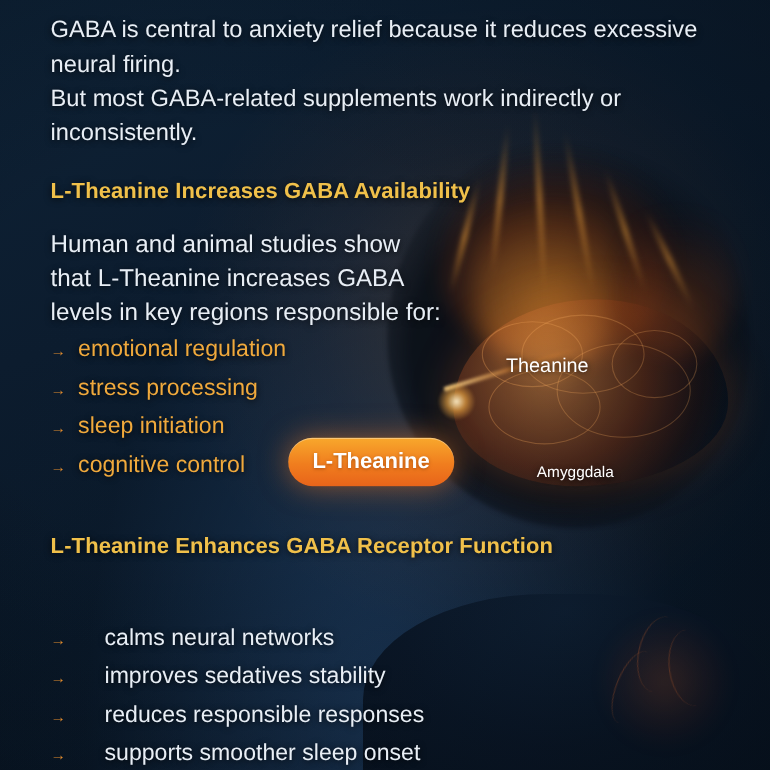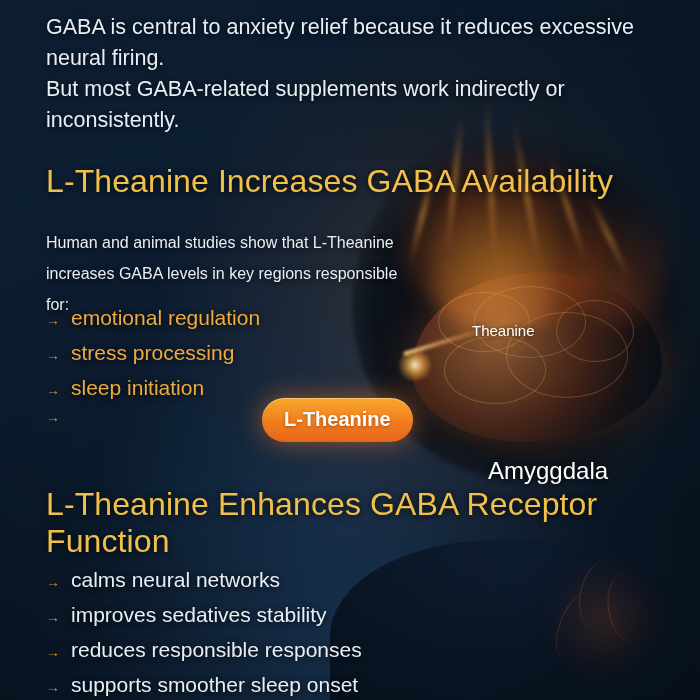--- a/index.html
+++ b/index.html
@@ -142,55 +142,54 @@
     width: 600px;
     color: #e8eef5;
     font-size: 21.5px;
     line-height: 31px;
     text-shadow: 0 1px 6px rgba(0,0,0,0.75);
   }
   .h2 {
     position: absolute;
     left: 46px;
     color: #f0c04a;
-    font-size: 32px;
-    font-weight: normal;
+    font-size: 20px;
+    font-weight: bold;
     letter-spacing: 0.1px;
     text-shadow: 0 1px 7px rgba(0,0,0,0.8);
   }
   .h2-1 { top: 163px; }
   .h2-2 { top: 486px; }
   .para {
     position: absolute;
     left: 46px;
     color: #e8eef5;
-    font-size: 16px;
+    font-size: 22px;
     line-height: 31px;
     text-shadow: 0 1px 6px rgba(0,0,0,0.75);
-    margin-top: 21px;
   }
   .para-1 { top: 206px; width: 360px; }
   .para-2 { top: 501px; width: 625px; }
   .bullets {
     position: absolute;
     left: 46px;
     list-style: none;
     margin: 0;
     padding: 0;
   }
   .bullets-1 { top: 305px; }
   .bullets-2 { top: 567px; }
   .bullets li {
     display: flex;
     align-items: baseline;
     gap: 11px;
     margin-bottom: 9px;
   }
   .bullets-1 li .blabel { color: #f0a93c; text-align: right; }
-  .bullets-2 li .blabel { color: #e8eef5; }
+  .bullets-2 li .blabel { color: #e8eef5; margin-left: 24px; }
   .barrow {
     color: #e08b2e;
     font-size: 14px;
     line-height: 1;
     flex: 0 0 auto;
   }
   .blabel {
     font-size: 21px;
     line-height: 26px;
     text-shadow: 0 1px 6px rgba(0,0,0,0.8);
@@ -203,34 +202,33 @@
     border-radius: 24px;
     background: linear-gradient(to bottom, #f8a82c 0%, #f07d1e 55%, #e8641a 100%);
     color: #ffffff;
     font-size: 20px;
     font-weight: bold;
     box-shadow: 0 0 26px rgba(255,130,40,0.5), inset 0 1px 0 rgba(255,255,255,0.35);
     text-shadow: 0 1px 3px rgba(120,45,0,0.55);
   }
   .label-theanine {
     position: absolute;
-    left: 472px;
+    left: 460px;
     top: 322px;
     color: #ffffff;
-    font-size: 15px;
+    font-size: 18px;
     text-shadow: 0 1px 6px rgba(0,0,0,0.9);
   }
   .label-amygdala {
     position: absolute;
     left: 488px;
     top: 421px;
     color: #ffffff;
-    font-size: 24px;
+    font-size: 14px;
     text-shadow: 0 1px 6px rgba(0,0,0,0.9);
-    margin-top: 36px;
   }
 </style>
 </head>
 <body>
 
 <div class="poster">
 
   <div class="art">
     <div class="glow-head"></div>
     <div class="flame f1"></div>
@@ -279,20 +277,21 @@
       <li>
         <span class="barrow">→</span>
         <span class="blabel">stress processing</span>
       </li>
       <li>
         <span class="barrow">→</span>
         <span class="blabel">sleep initiation</span>
       </li>
       <li>
         <span class="barrow">→</span>
+        <span class="blabel">cognitive control</span>
       </li>
     </ul>
 
     <div class="pill">L-Theanine</div>
     <div class="label-theanine">Theanine</div>
     <div class="label-amygdala">Amyggdala</div>
 
     <div class="h2 h2-2">L-Theanine Enhances GABA Receptor Function</div>
 
     <ul class="bullets bullets-2">

